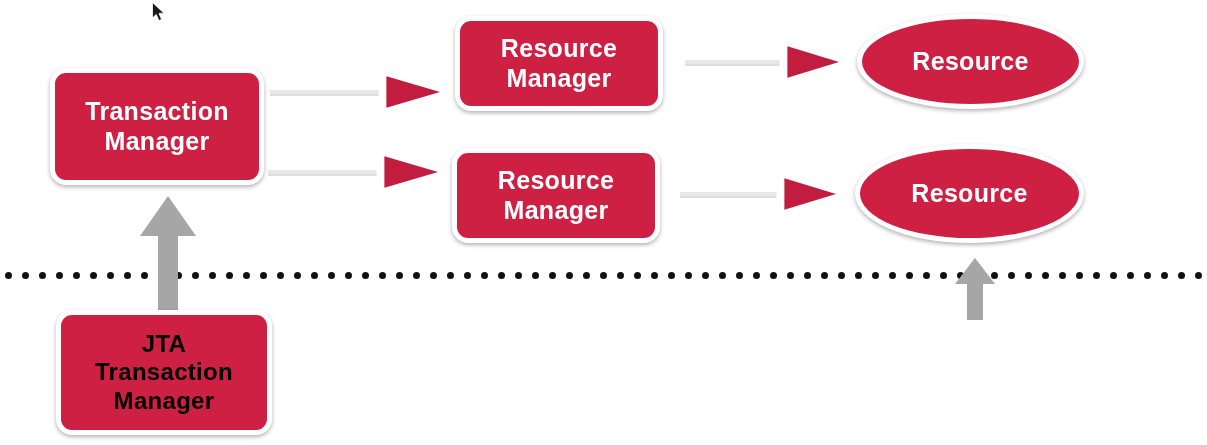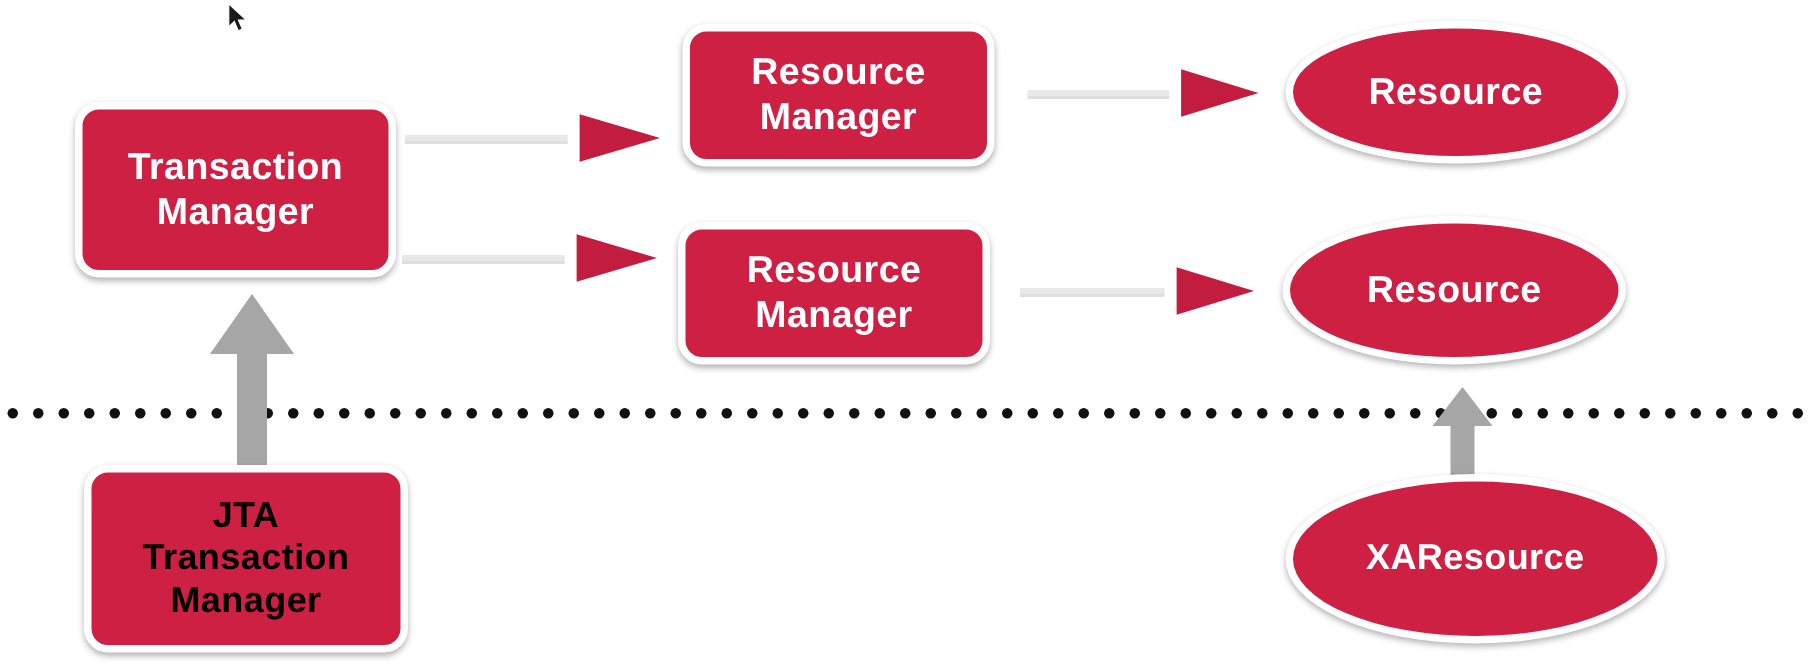--- a/index.html
+++ b/index.html
@@ -227,21 +227,18 @@
   <div class="node-ellipse" id="node-4" style="left: 855px; top: 144px; width: 229px; height: 99px; font-size: 25px; background: rgb(206, 32, 66); border-color: rgb(255, 255, 255); color: rgb(255, 255, 255);">
     <span class="node-label">Resource</span>
   </div>
 
   <div class="node-box" id="node-5" style="left: 56px; top: 310px; width: 216px; height: 125px; font-size: 24px; background: rgb(206, 32, 66); border-color: rgb(255, 255, 255); color: #000000;">
     <span class="node-label">JTA
 Transaction
 Manager</span>
   </div>
 
-  <div class="node-ellipse" id="node-6" style="left: 857px; top: 316px; width: 253px; height: 113px; font-size: 24px; background: rgb(206, 32, 66); border-color: rgb(255, 255, 255); color: rgb(255, 255, 255);">
-    <span class="node-label">XAResource</span>
-  </div>
 
   <svg class="cursor" id="mouse-cursor" width="16" height="22" viewBox="0 0 16 22" style="left: 152px; top: 2px;">
     <polygon points="0.5,0.5 0.5,16 4.2,12.4 6.9,18.6 9.6,17.4 7.0,11.4 12.0,11.2" fill="#1a1a1a" stroke="#ffffff" stroke-width="0.8"></polygon>
   </svg>
 
 </div>
 
 </body></html>

